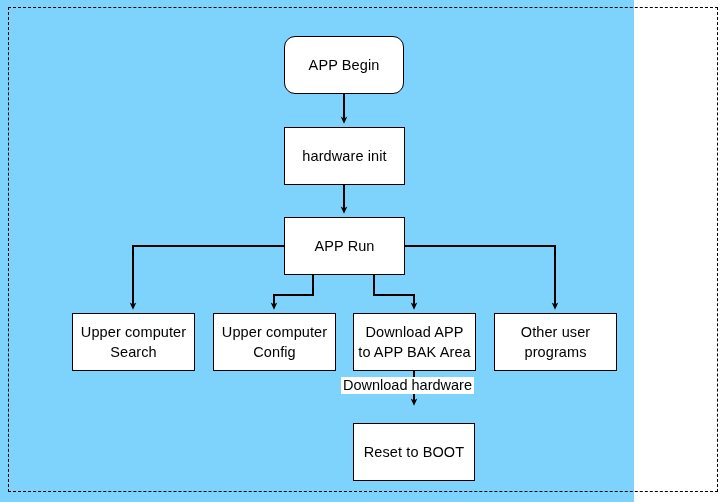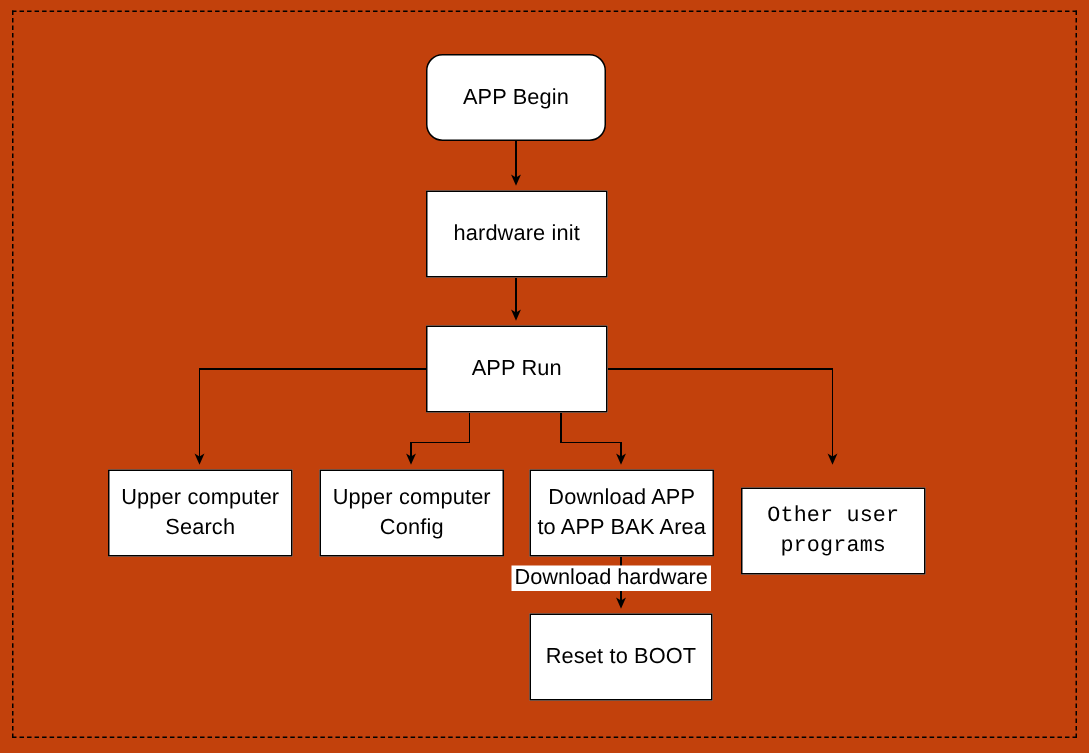--- a/index.html
+++ b/index.html
@@ -8,23 +8,23 @@
     background: #ffffff;
   }
   body {
     width: 726px;
     height: 502px;
     font-family: "Liberation Sans", sans-serif;
     overflow: hidden;
   }
   #canvas {
     position: relative;
-    width: 726px;
+    width: 634px;
     height: 502px;
-    background: #c2410c;
+    background: #7dd3fc;
   }
   .frame {
     position: absolute;
     left: 8px;
     top: 7px;
     width: 710px;
     height: 485px;
     border: 1px dashed #000000;
     box-sizing: border-box;
   }
@@ -115,24 +115,24 @@
   <div class="node" style="left:213px; top:313px; width:123px; height:58px;">
     <span>Upper computer
 Config</span>
   </div>
 
   <div class="node" style="left:353px; top:313px; width:123px; height:58px;">
     <span>Download APP
 to APP BAK Area</span>
   </div>
 
-  <div class="node" style="left:494px; top:325px; width:123px; height:58px;font-family:Liberation Mono, monospace;">
+  <div class="node" style="left:494px; top:313px; width:123px; height:58px;">
     <span>Other user
 programs</span>
   </div>
 
-  <div class="node" style="left:353px; top:409px; width:122px; height:58px;">
+  <div class="node" style="left:353px; top:423px; width:122px; height:58px;">
     <span>Reset to BOOT</span>
   </div>
 
   <div class="edge-label" style="left:341px; top:377px;">Download hardware</div>
 
 </div>
 
 </body></html>

